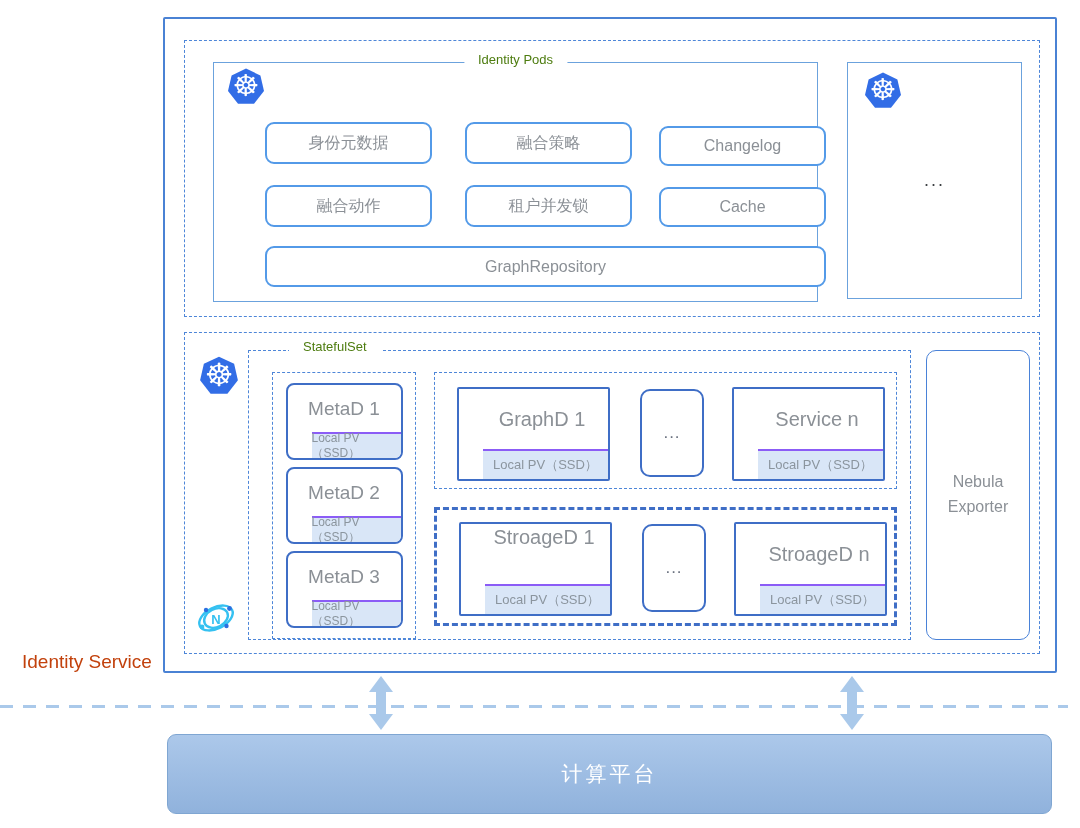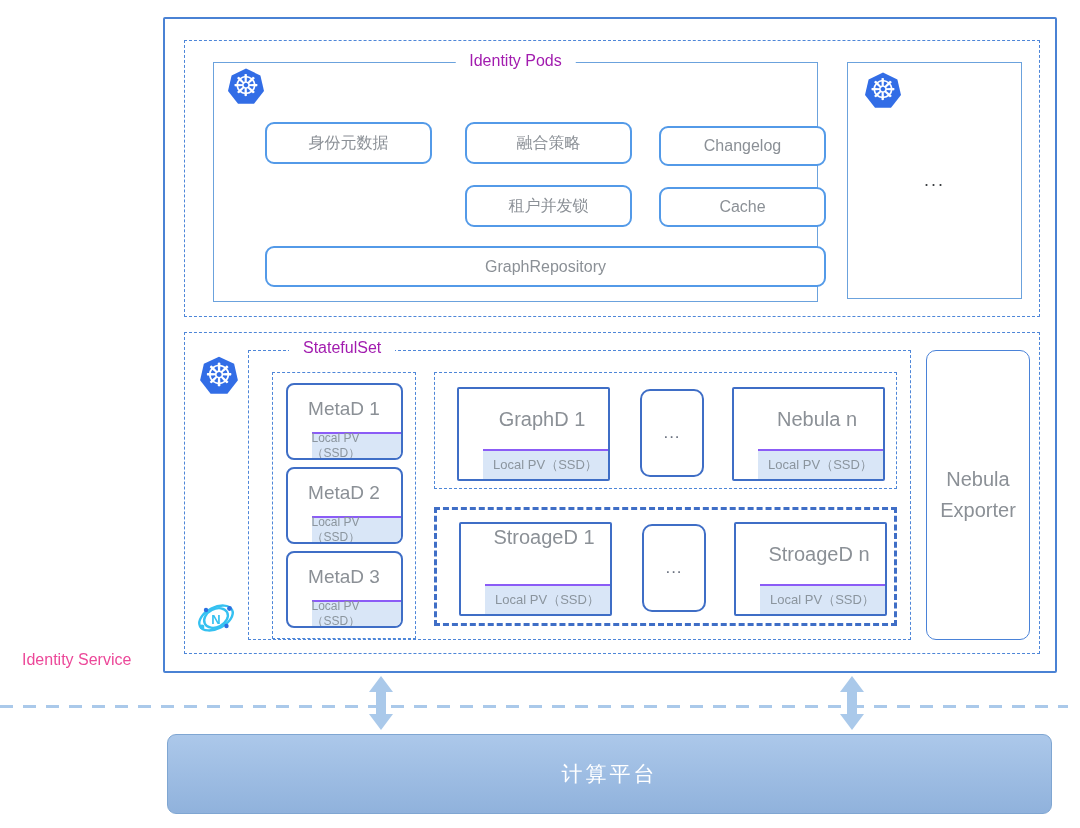--- a/index.html
+++ b/index.html
@@ -12,42 +12,42 @@
     border:2px solid #4a82d4; border-radius:2px; background:#ffffff; }
 
   
   .top-dashed { left:19px; top:21px; width:856px; height:277px; border:1.5px dashed #4e86d8; }
   .bottom-dashed { left:19px; top:313px; width:856px; height:322px; border:1.5px dashed #4e86d8; }
 
   
   .pods-box { left:28px; top:21px; width:605px; height:240px; border:1.5px solid #6ba2dd; background:#fff; }
   .more-box { left:662px; top:21px; width:175px; height:237px; border:1.5px solid #6ba2dd; background:#fff;
     display:flex; align-items:center; justify-content:center; }
-  .legend { position:absolute; background:#ffffff; color:#a21caf; white-space:nowrap;
-    font-size:16px; padding:0 14px; }
+  .legend { position:absolute; background:#ffffff; color:#4d7c0f; white-space:nowrap;
+    font-size:13px; padding:0 14px; }
   .legend-center { top:-11px; left:50%; transform:translateX(-50%); }
   .legend-left { top:-12px; left:40px; }
 
   .btn { position:absolute; width:167px; height:42px; border:2px solid #539ae8; border-radius:9px;
     background:#fff; display:flex; align-items:center; justify-content:center;
     color:#8b9096; font-size:16px;margin-left:28px; }
   .btn-wide { width:561px; height:41px; }
 
   
   .k8s { background:#326de6; color:#ffffff; display:flex; align-items:center; justify-content:center;
     clip-path:polygon(50% 4%, 86% 21%, 95% 60%, 70% 92%, 30% 92%, 5% 60%, 14% 21%); }
   .k8s-40 { width:40px; height:40px; font-size:30px; }
   .k8s-42 { width:42px; height:42px; font-size:32px; }
   .k8s span { line-height:1; transform:translateY(-1px); }
 
   
   .ss-box { left:63px; top:17px; width:663px; height:290px; border:1.5px dashed #4e86d8; }
   .exporter-box { left:741px; top:17px; width:104px; height:290px; border:1.5px solid #4a82d8;
     border-radius:10px; background:#fff; display:flex; align-items:center; justify-content:center;
-    text-align:center; color:#8b9096; font-size:20px; line-height:1.55; }
+    text-align:center; color:#8b9096; font-size:16px; line-height:1.55; }
 
   .metad-group { left:23px; top:21px; width:144px; height:267px; border:1.5px dashed #4e86d8;
     display:flex; flex-direction:column; align-items:center; padding-top:10px; gap:7px; }
   .graphd-group { left:185px; top:21px; width:463px; height:117px; border:1.5px dashed #4e86d8; }
   .storaged-group { left:185px; top:156px; width:463px; height:119px; border:3px dashed #3f6ec6; }
 
   .card { background:#ffffff; border:2px solid #3f6ec6; overflow:hidden; display:flex; flex-direction:column; }
   .card .name { flex:1; display:flex; align-items:center; justify-content:center; color:#8b9096; }
   .card .pv { background:#d9e6f7; border-top:2px solid #8b5cf6; display:flex; align-items:center;
     justify-content:center; color:#8b959e;margin-left:24px; }
@@ -56,21 +56,21 @@
   .metad-card .pv { height:26px; font-size:12px; }
   .gcard { position:absolute; width:153px; height:94px; border-width:2.5px; border-radius:2px; }
   .gcard .name { font-size:20px;padding-left:17px; }
   .gcard .pv { height:30px; font-size:13px; border-top-width:2.5px; }
   .dots-box { position:absolute; width:64px; height:88px; border:2px solid #3f6ec6; border-radius:10px;
     background:#fff; display:flex; align-items:center; justify-content:center;
     color:#6b7280; font-size:17px; letter-spacing:1px; }
   .dots-dark { color:#3c4043; font-size:18px; letter-spacing:2px; }
 
   
-  .svc-label { left:22px; top:651px; color:#ec4899; font-size:16px; }
+  .svc-label { left:22px; top:651px; color:#c2410c; font-size:19px; }
   .sep-line { left:0; top:705px; width:1068px; height:3px;
     background:repeating-linear-gradient(90deg,#aac9ea 0 13px, transparent 13px 23px); }
   .arrow { width:26px; height:54px; }
   .compute-bar { left:167px; top:734px; width:885px; height:80px; border-radius:9px;
     background:linear-gradient(180deg,#acc8ea 0%, #90b2dc 100%); border:1px solid #7fa6d2;
     display:flex; align-items:center; justify-content:center;
     color:#ffffff; font-size:21px; letter-spacing:3px; }
 </style>
 </head>
 <body>
@@ -83,20 +83,21 @@
 
       <div class="abs pods-box">
         <div class="legend legend-center">Identity Pods</div>
         <div class="abs k8s k8s-40" style="left:12px; top:4px;">
             <span>☸</span>
           </div>
 
         <div class="btn" style="left:23px; top:59px;">身份元数据</div>
         <div class="btn" style="left:223px; top:59px;">融合策略</div>
         <div class="btn" style="left:417px; top:63px; height:40px;">Changelog</div>
+        <div class="btn" style="left:23px; top:122px;">融合动作</div>
         <div class="btn" style="left:223px; top:122px;">租户并发锁</div>
         <div class="btn" style="left:417px; top:124px; height:40px;">Cache</div>
         <div class="btn btn-wide" style="left:23px; top:183px;">GraphRepository</div>
       </div>
 
       <div class="abs more-box">
         <div class="abs k8s k8s-40" style="left:15px; top:8px;">
             <span>☸</span>
           </div>
         <div class="dots-dark">...</div>
@@ -138,21 +139,21 @@
           </div>
         </div>
 
         <div class="abs graphd-group">
           <div class="card gcard" style="left:22px; top:14px;">
             <div class="name">GraphD 1</div>
             <div class="pv">Local PV（SSD）</div>
           </div>
           <div class="dots-box" style="left:205px; top:16px;">...</div>
           <div class="card gcard" style="left:297px; top:14px;">
-            <div class="name">Nebula n</div>
+            <div class="name">Service n</div>
             <div class="pv">Local PV（SSD）</div>
           </div>
         </div>
 
         <div class="abs storaged-group">
           <div class="card gcard" style="left:22px; top:12px;gap:34px;">
             <div class="name">StroageD 1</div>
             <div class="pv">Local PV（SSD）</div>
           </div>
           <div class="dots-box" style="left:205px; top:14px;">...</div>

